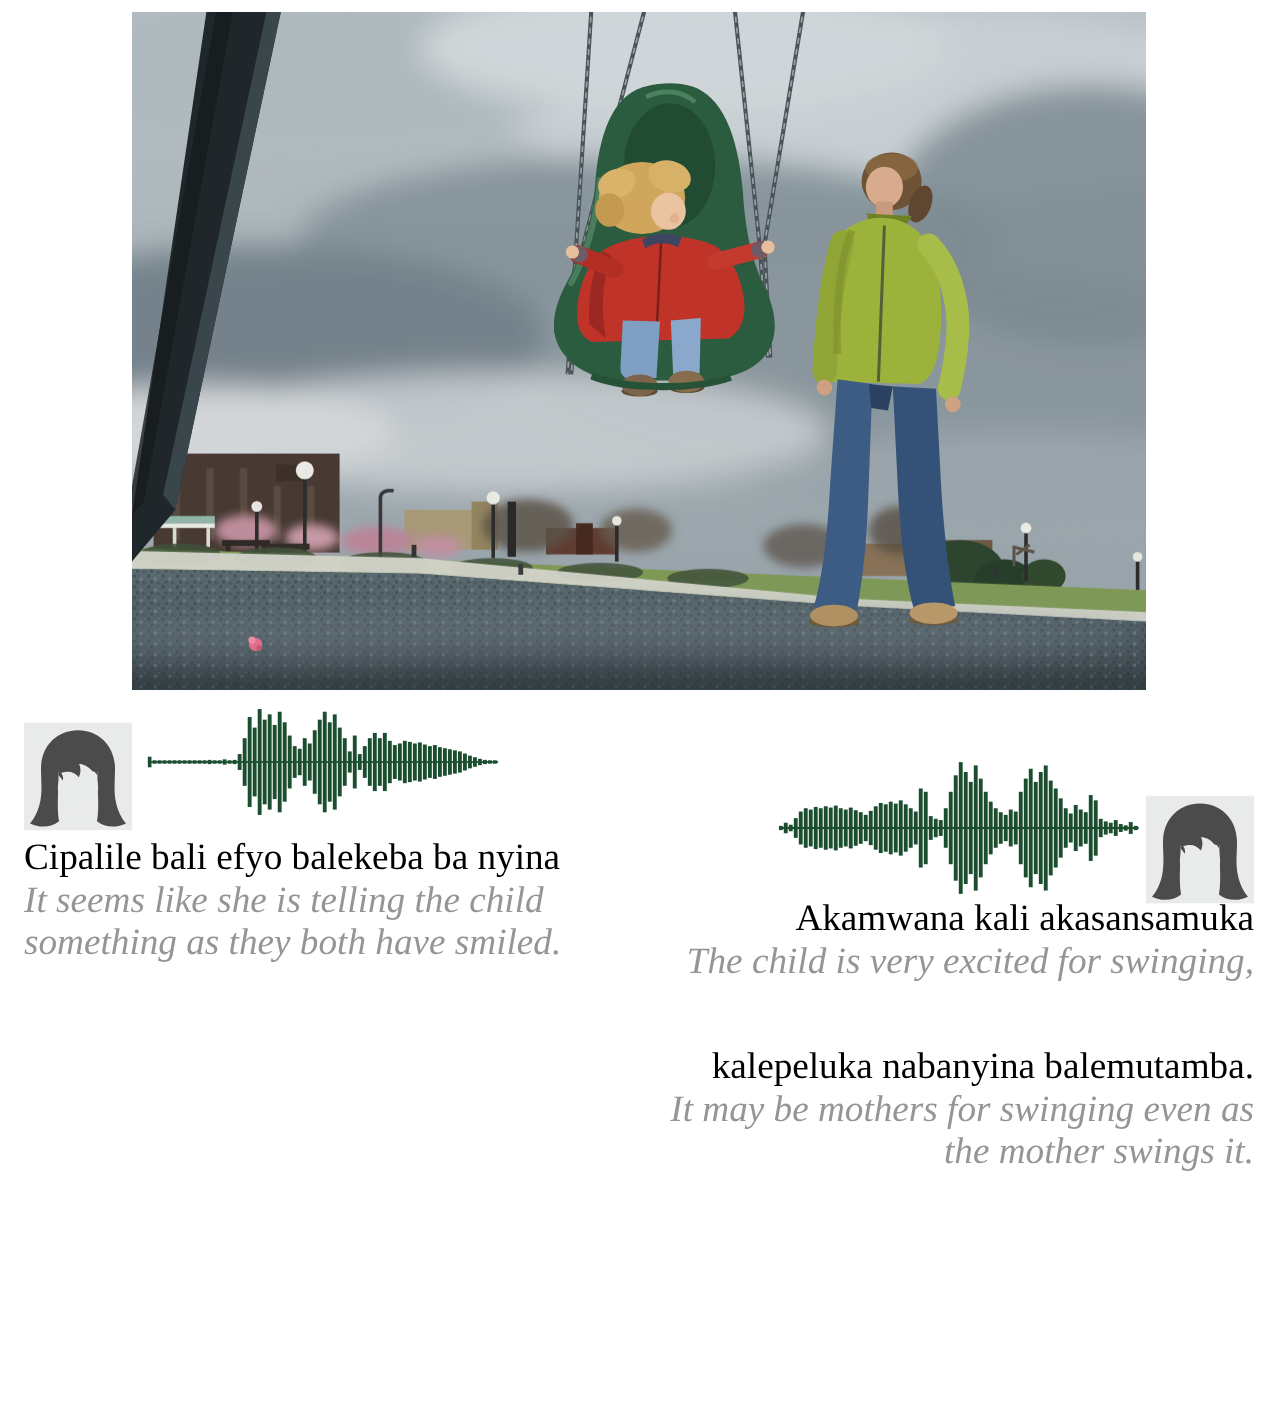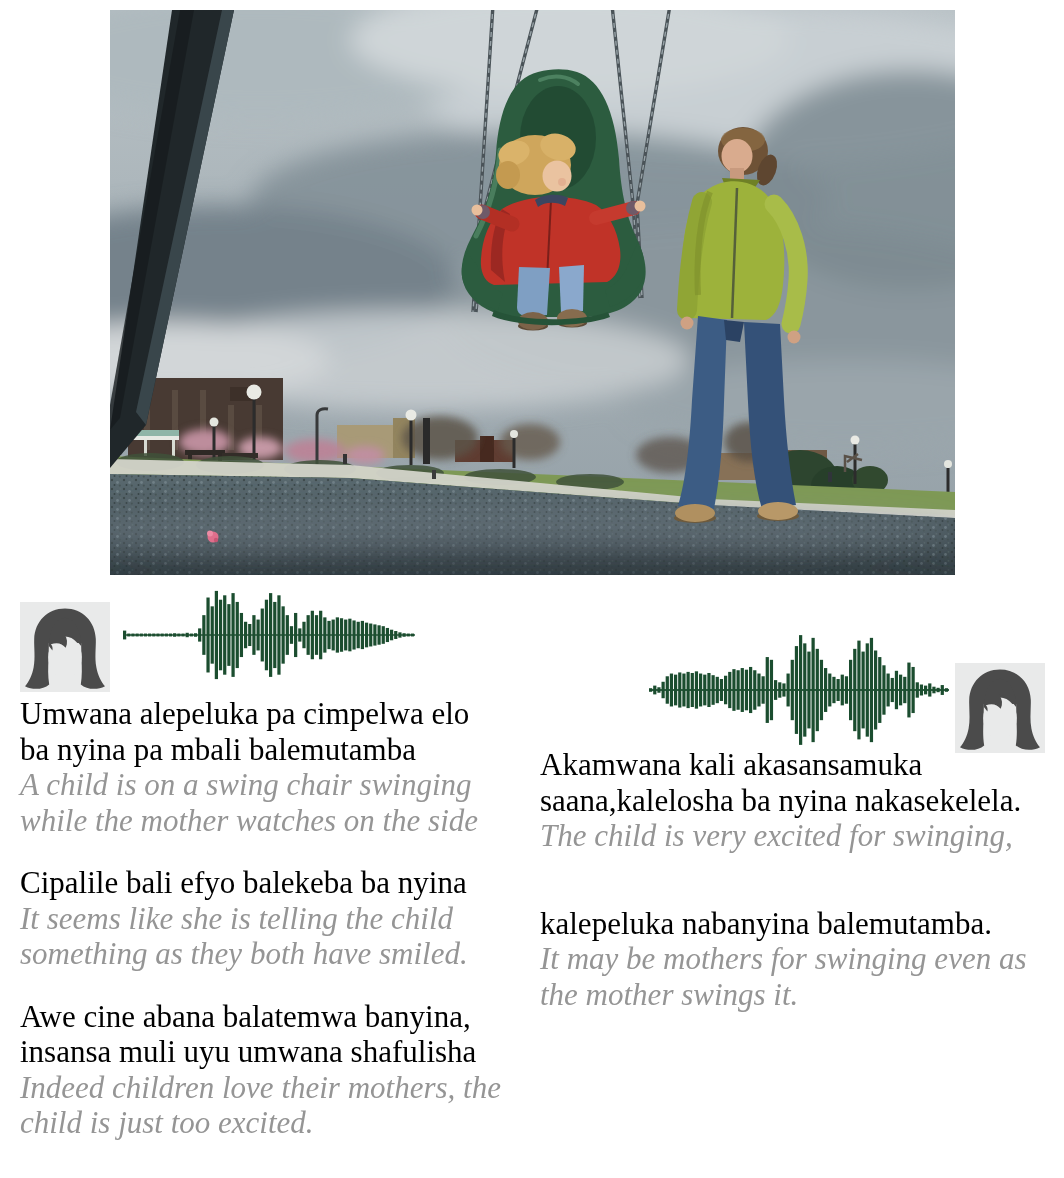--- a/index.html
+++ b/index.html
@@ -11,21 +11,21 @@
   .photo svg{display:block;width:100%;height:100%;}
   .avatar{position:absolute;width:90px;height:90px;}
   #avatar-left{left:20px;top:602px;}
   #avatar-right{left:955px;top:663px;}
   .avatar svg{display:block;width:100%;height:100%;}
   .waveform{position:absolute;}
   #wave-left{left:123px;top:590px;width:292px;height:90px;}
   #wave-right{left:649px;top:634px;width:300px;height:112px;}
   .transcript{position:absolute;font-size:31px;line-height:35.5px;}
   #col-left{left:20px;top:696px;width:505px;text-align:left;}
-  #col-right{left:540px;top:747px;width:505px;}
+  #col-right{left:540px;top:747px;width:505px;text-align:right;}
   #col-left .utterance{margin-bottom:27px;}
   #col-right .utterance{margin-bottom:52px;}
   .bemba{color:#000000;}
   .english{color:#959595;font-style:italic;}
 </style>
 </head>
 <body>
 
 <div class="photo">
 <svg viewBox="0 0 845 565" preserveAspectRatio="none">
@@ -406,42 +406,29 @@
   <svg viewBox="0 0 90 90">
     <rect width="90" height="90" fill="#e9eaea"></rect>
     <path fill="#4b4b4b" d="M45 6.5 C27.5 6.5 14.8 19.5 14.2 37 C13.9 46 15.5 55.5 13.6 65.5 C12.2 72.8 9 79.8 5 84.2 C12.6 88.2 23.4 87.6 29.2 82.4 C27.8 74.2 28.1 65.4 28.5 57.6 L28.9 41 L61.1 41 L61.5 57.6 C61.9 65.4 62.2 74.2 60.8 82.4 C66.6 87.6 77.4 88.2 85 84.2 C81 79.8 77.8 72.8 76.4 65.5 C74.5 55.5 76.1 46 75.8 37 C75.2 19.5 62.5 6.5 45 6.5 Z"></path>
     <ellipse cx="45" cy="55" rx="16.8" ry="20.5" fill="#e9eaea"></ellipse>
     <path fill="#4b4b4b" d="M28.9 44 C28.6 28.5 35 17.5 45 15.5 C55 17.5 61.4 28.5 61.1 44 C55.8 36.5 50.2 32.5 44.2 31.7 C47.4 36.2 47.9 40.9 45.7 45.8 C42.2 41.2 37.1 40 30.9 42.2 C32.4 43.9 32.9 46 32.4 48.5 Z"></path>
   </svg>
 </div>
 
 <div class="transcript" id="col-left">
   <div class="utterance">
-    <div class="bemba">Umwana alepeluka pa cimpelwa elo</div>
-    <div class="bemba">ba nyina pa mbali balemutamba</div>
-    <div class="english">A child is on a swing chair swinging</div>
-    <div class="english">while the mother watches on the side</div>
-  </div>
-  <div class="utterance">
     <div class="bemba">Cipalile bali efyo balekeba ba nyina</div>
     <div class="english">It seems like she is telling the child</div>
     <div class="english">something as they both have smiled.</div>
   </div>
-  <div class="utterance">
-    <div class="bemba">Awe cine abana balatemwa banyina,</div>
-    <div class="bemba">insansa muli uyu umwana shafulisha</div>
-    <div class="english">Indeed children love their mothers, the</div>
-    <div class="english">child is just too excited.</div>
-  </div>
 </div>
 
 <div class="transcript" id="col-right">
   <div class="utterance">
     <div class="bemba">Akamwana kali akasansamuka</div>
-    <div class="bemba">saana,kalelosha ba nyina nakasekelela.</div>
     <div class="english">The child is very excited for swinging,</div>
   </div>
   <div class="utterance">
     <div class="bemba">kalepeluka nabanyina balemutamba.</div>
     <div class="english">It may be mothers for swinging even as</div>
     <div class="english">the mother swings it.</div>
   </div>
 </div>
 
 </body></html>

